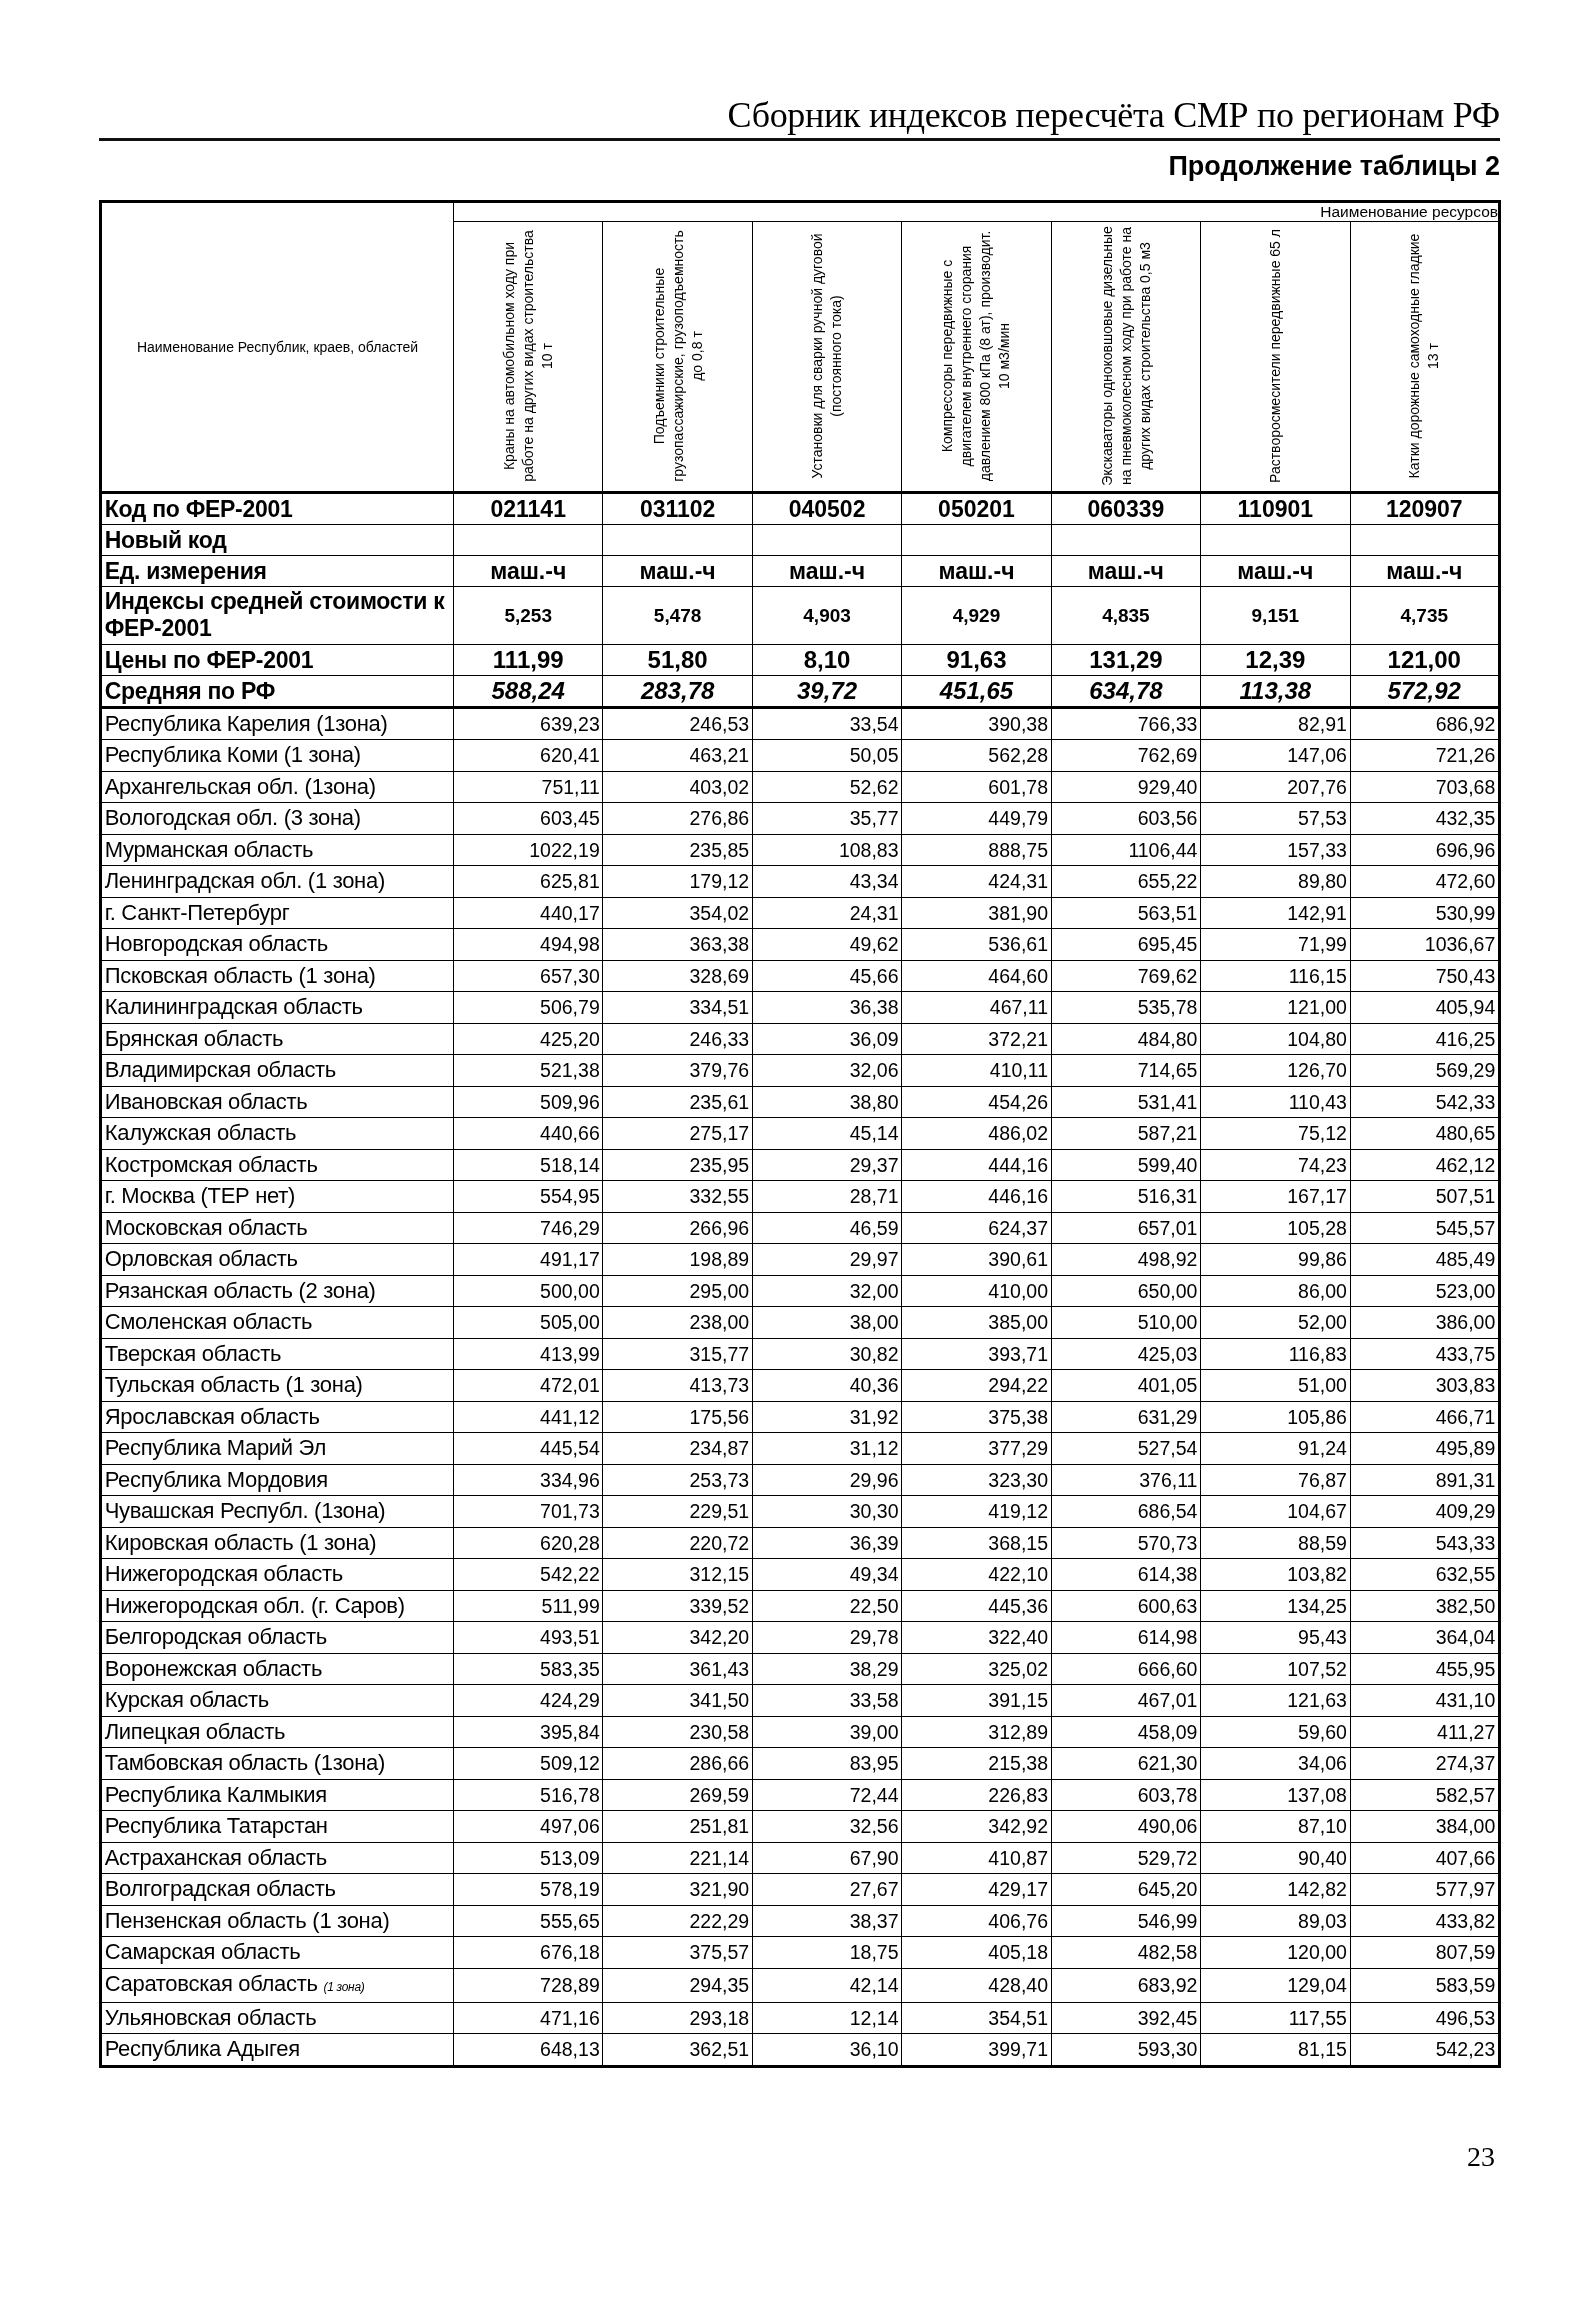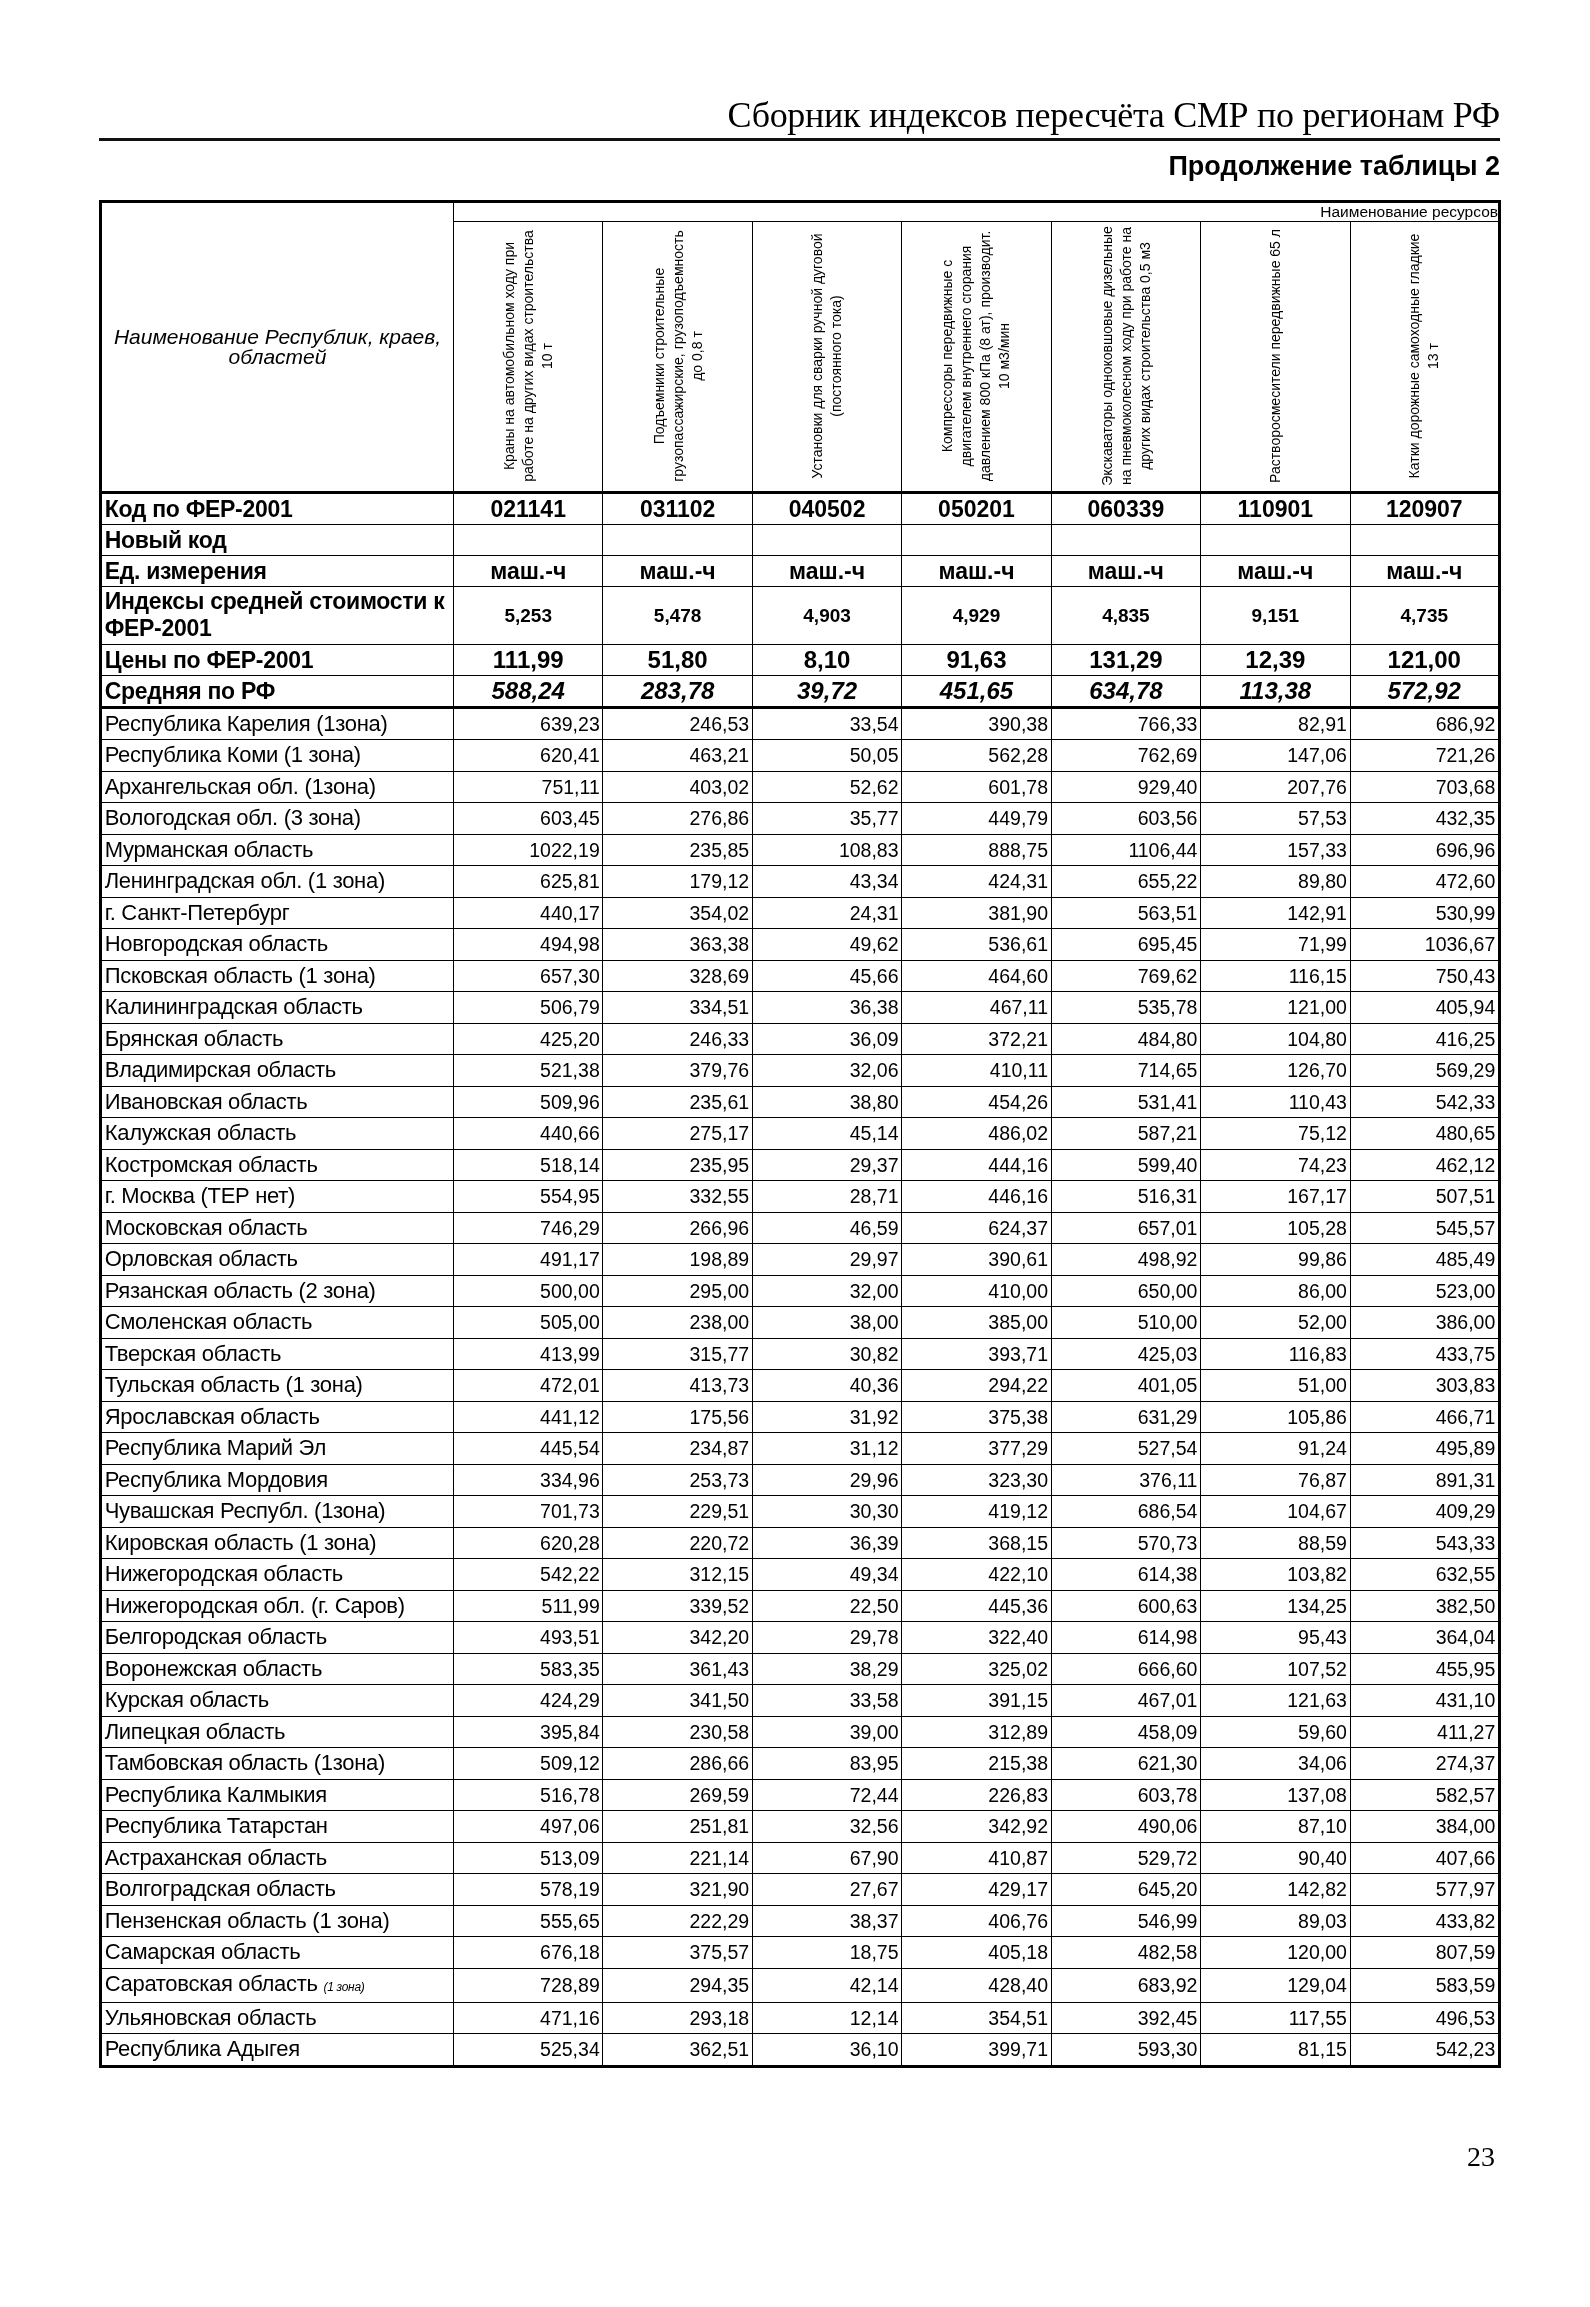--- a/index.html
+++ b/index.html
@@ -17,22 +17,22 @@
   .data-table {
     position:absolute; left:99px; top:200px; width:1402px;
     border-collapse:collapse; table-layout:fixed;
     font-family:"Liberation Sans", sans-serif;
     border:3.4px solid #000;
   }
   .data-table td, .data-table th { border:1.3px solid #000; padding:0; }
   .col-name { width:352px; }
   .col-val { width:149px; }
   .th-region {
-    font-weight:normal; font-size:21px; text-align:center; vertical-align:middle;
-    font-style:italic; line-height:20px; padding:0 13.5px;
+    font-weight:normal; font-size:14px; text-align:center; vertical-align:middle;
+    line-height:20px; padding:0 13.5px;
   }
   .th-group { font-weight:normal; font-size:15.5px; text-align:right; height:17.5px; line-height:17.5px; }
   .th-rot { height:269px; position:relative; }
   .rot-wrap {
     position:absolute; left:50%; top:50%; width:263px;
     transform:translate(-50%,-50%) rotate(-90deg);
     font-size:14px; line-height:19px; text-align:center; font-weight:normal;
   }
   .meta-row td { font-weight:bold; font-size:23px; height:30px; line-height:30px; }
   .meta-row td.lbl { padding-left:2.7px; text-align:left; letter-spacing:-0.3px; }
@@ -576,21 +576,21 @@
         <td class="v">471,16</td>
         <td class="v">293,18</td>
         <td class="v">12,14</td>
         <td class="v">354,51</td>
         <td class="v">392,45</td>
         <td class="v">117,55</td>
         <td class="v">496,53</td>
       </tr>
       <tr class="reg-row">
         <td class="lbl"><span>Республика Адыгея</span></td>
-        <td class="v">525,34</td>
+        <td class="v">648,13</td>
         <td class="v">362,51</td>
         <td class="v">36,10</td>
         <td class="v">399,71</td>
         <td class="v">593,30</td>
         <td class="v">81,15</td>
         <td class="v">542,23</td>
       </tr>
     </tbody>
 </table>
 

